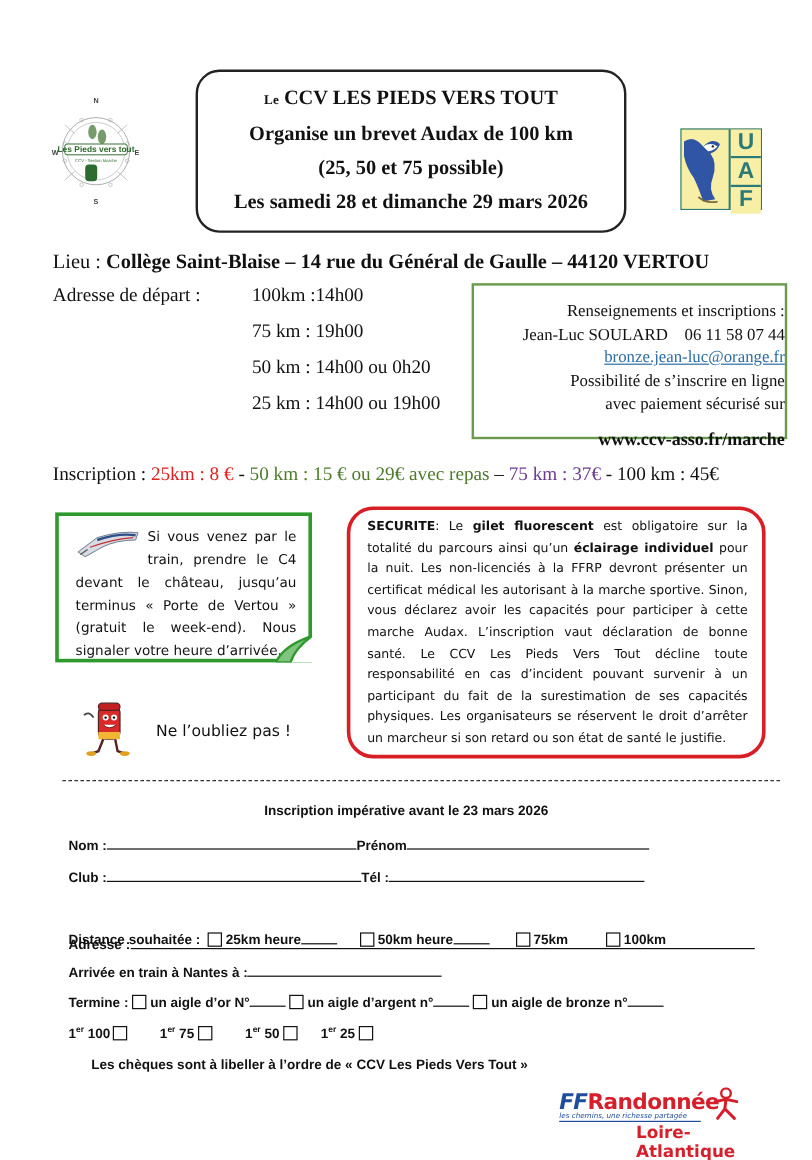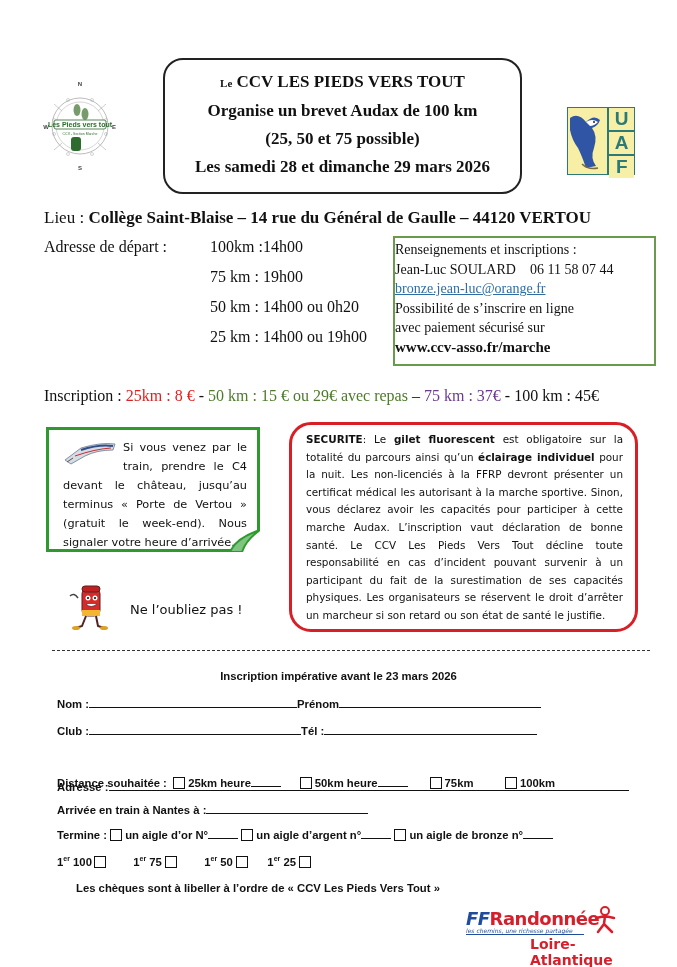--- a/index.html
+++ b/index.html
@@ -20,23 +20,23 @@
     .title-box .small { font-size: 11px; }
 
     
     .lieu { left: 44px; top: 208px; font-size: 17px; }
     .lieu b { font-weight: bold; }
 
     .horaires-label { left: 44px; top: 238px; font-size: 16px; }
     .horaires { left: 210px; font-size: 16px; }
 
     
-    .info-box { left: 393px; top: 236px; width: 263px; height: 130px; border: 2px solid #6a9a4c; text-align: left; font-size: 14px; line-height: 19.5px; padding-top: 2px; }
+    .info-box { left: 393px; top: 236px; width: 263px; height: 130px; border: 2px solid #6a9a4c; text-align: right; font-size: 14px; line-height: 19.5px; padding-top: 12px; }
     .info-box .link { color: #2e6da4; text-decoration: underline; }
-    .info-box .web { font-weight: bold; font-size: 15px; }
+    .info-box .web { font-weight: bold; font-size: 15px; margin-top: 10px; }
 
     
     .prices { left: 44px; top: 387px; font-size: 16px; }
     .red { color: #e02020; }
     .green { color: #4e7a2c; }
     .purple { color: #6b3a8e; }
 
     
     .train-box { left: 46px; top: 427px; width: 214px; height: 125px; border: 3px solid #2e9a2e; padding: 8px 10px 0 14px; font-family: "DejaVu Sans", sans-serif; font-size: 11.3px; line-height: 19px; text-align: justify; }
     .train-box .fold { position: absolute; right: -3px; bottom: -3px; width: 30px; height: 22px; }

